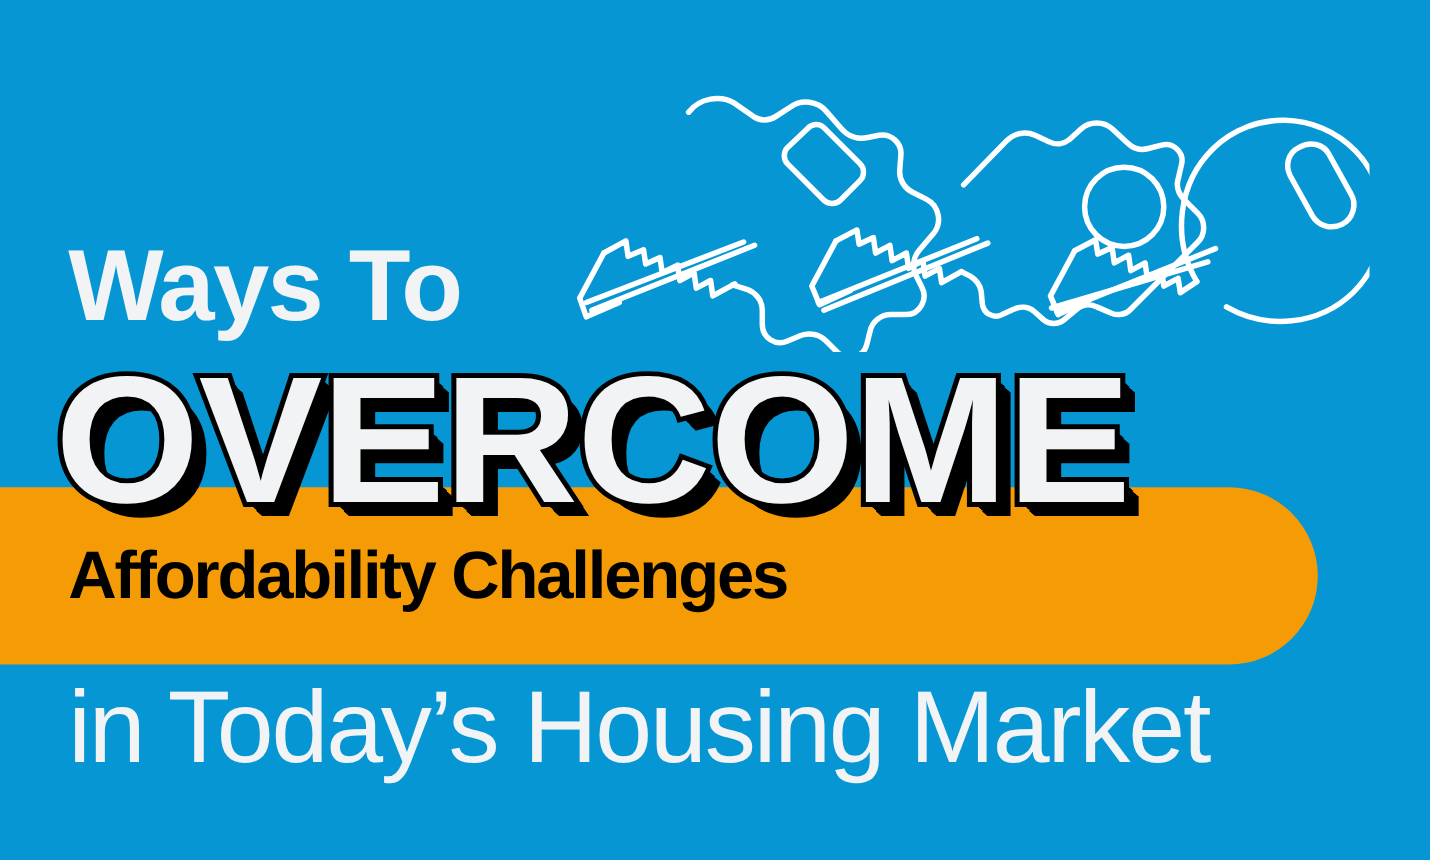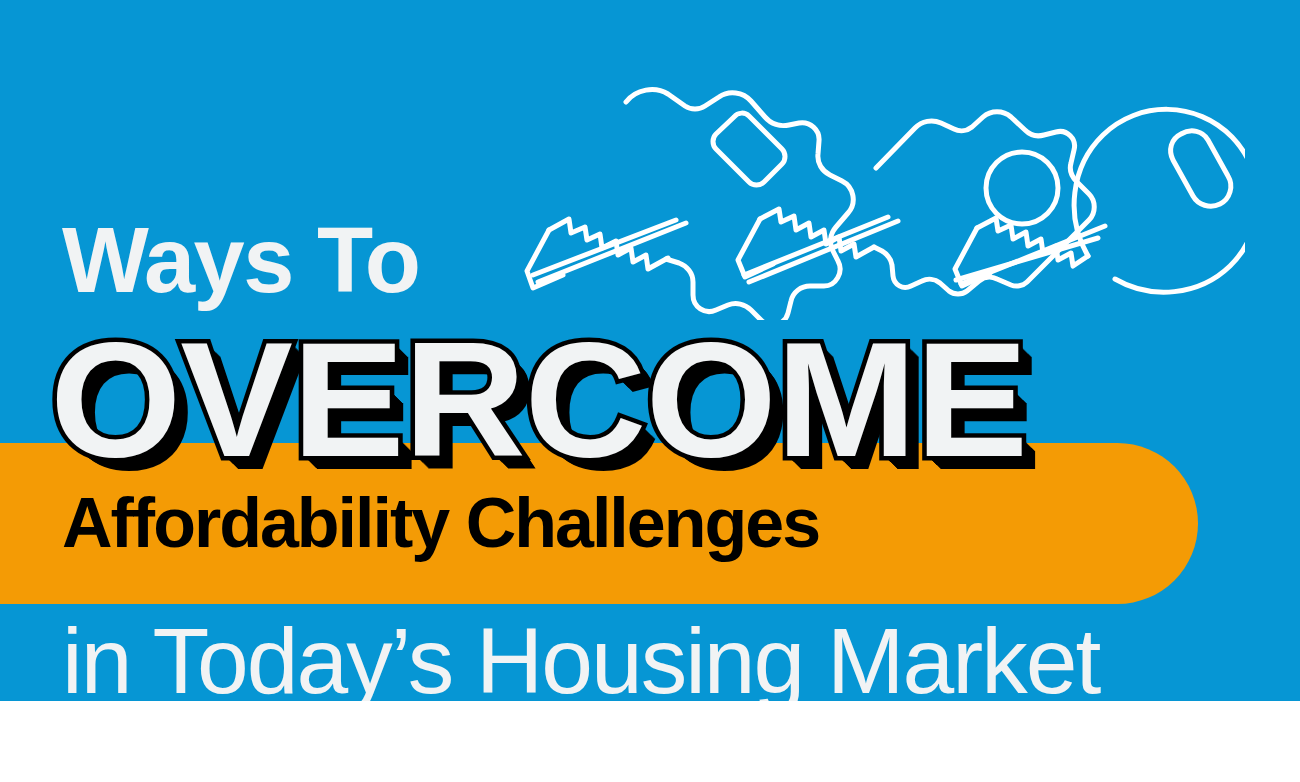--- a/index.html
+++ b/index.html
@@ -4,21 +4,21 @@
 <title>Ways To Overcome Affordability Challenges</title>
 <style>
   html, body {
     margin: 0;
     padding: 0;
     background: #ffffff;
   }
   #poster {
     position: relative;
     width: 1300px;
-    height: 701px;
+    height: 782px;
     overflow: hidden;
     background: #0696D4;
     font-family: "Liberation Sans", "DejaVu Sans", sans-serif;
   }
 
   
   .orange-band {
     position: absolute;
     left: -40px;
     top: 443px;
@@ -90,21 +90,21 @@
       4px 4px 0 #000000,
       3px 3px 0 #000000,
       2px 2px 0 #000000,
       1px 1px 0 #000000;
   }
 
   .line-affordability {
     position: absolute;
     left: 62px;
     top: 474px;
-    font-size: 70px;
+    font-size: 61px;
     line-height: 98px;
     font-weight: 700;
     color: #000000;
     letter-spacing: -2px;
     white-space: nowrap;
     z-index: 4;
   }
 
   .line-today {
     position: absolute;

